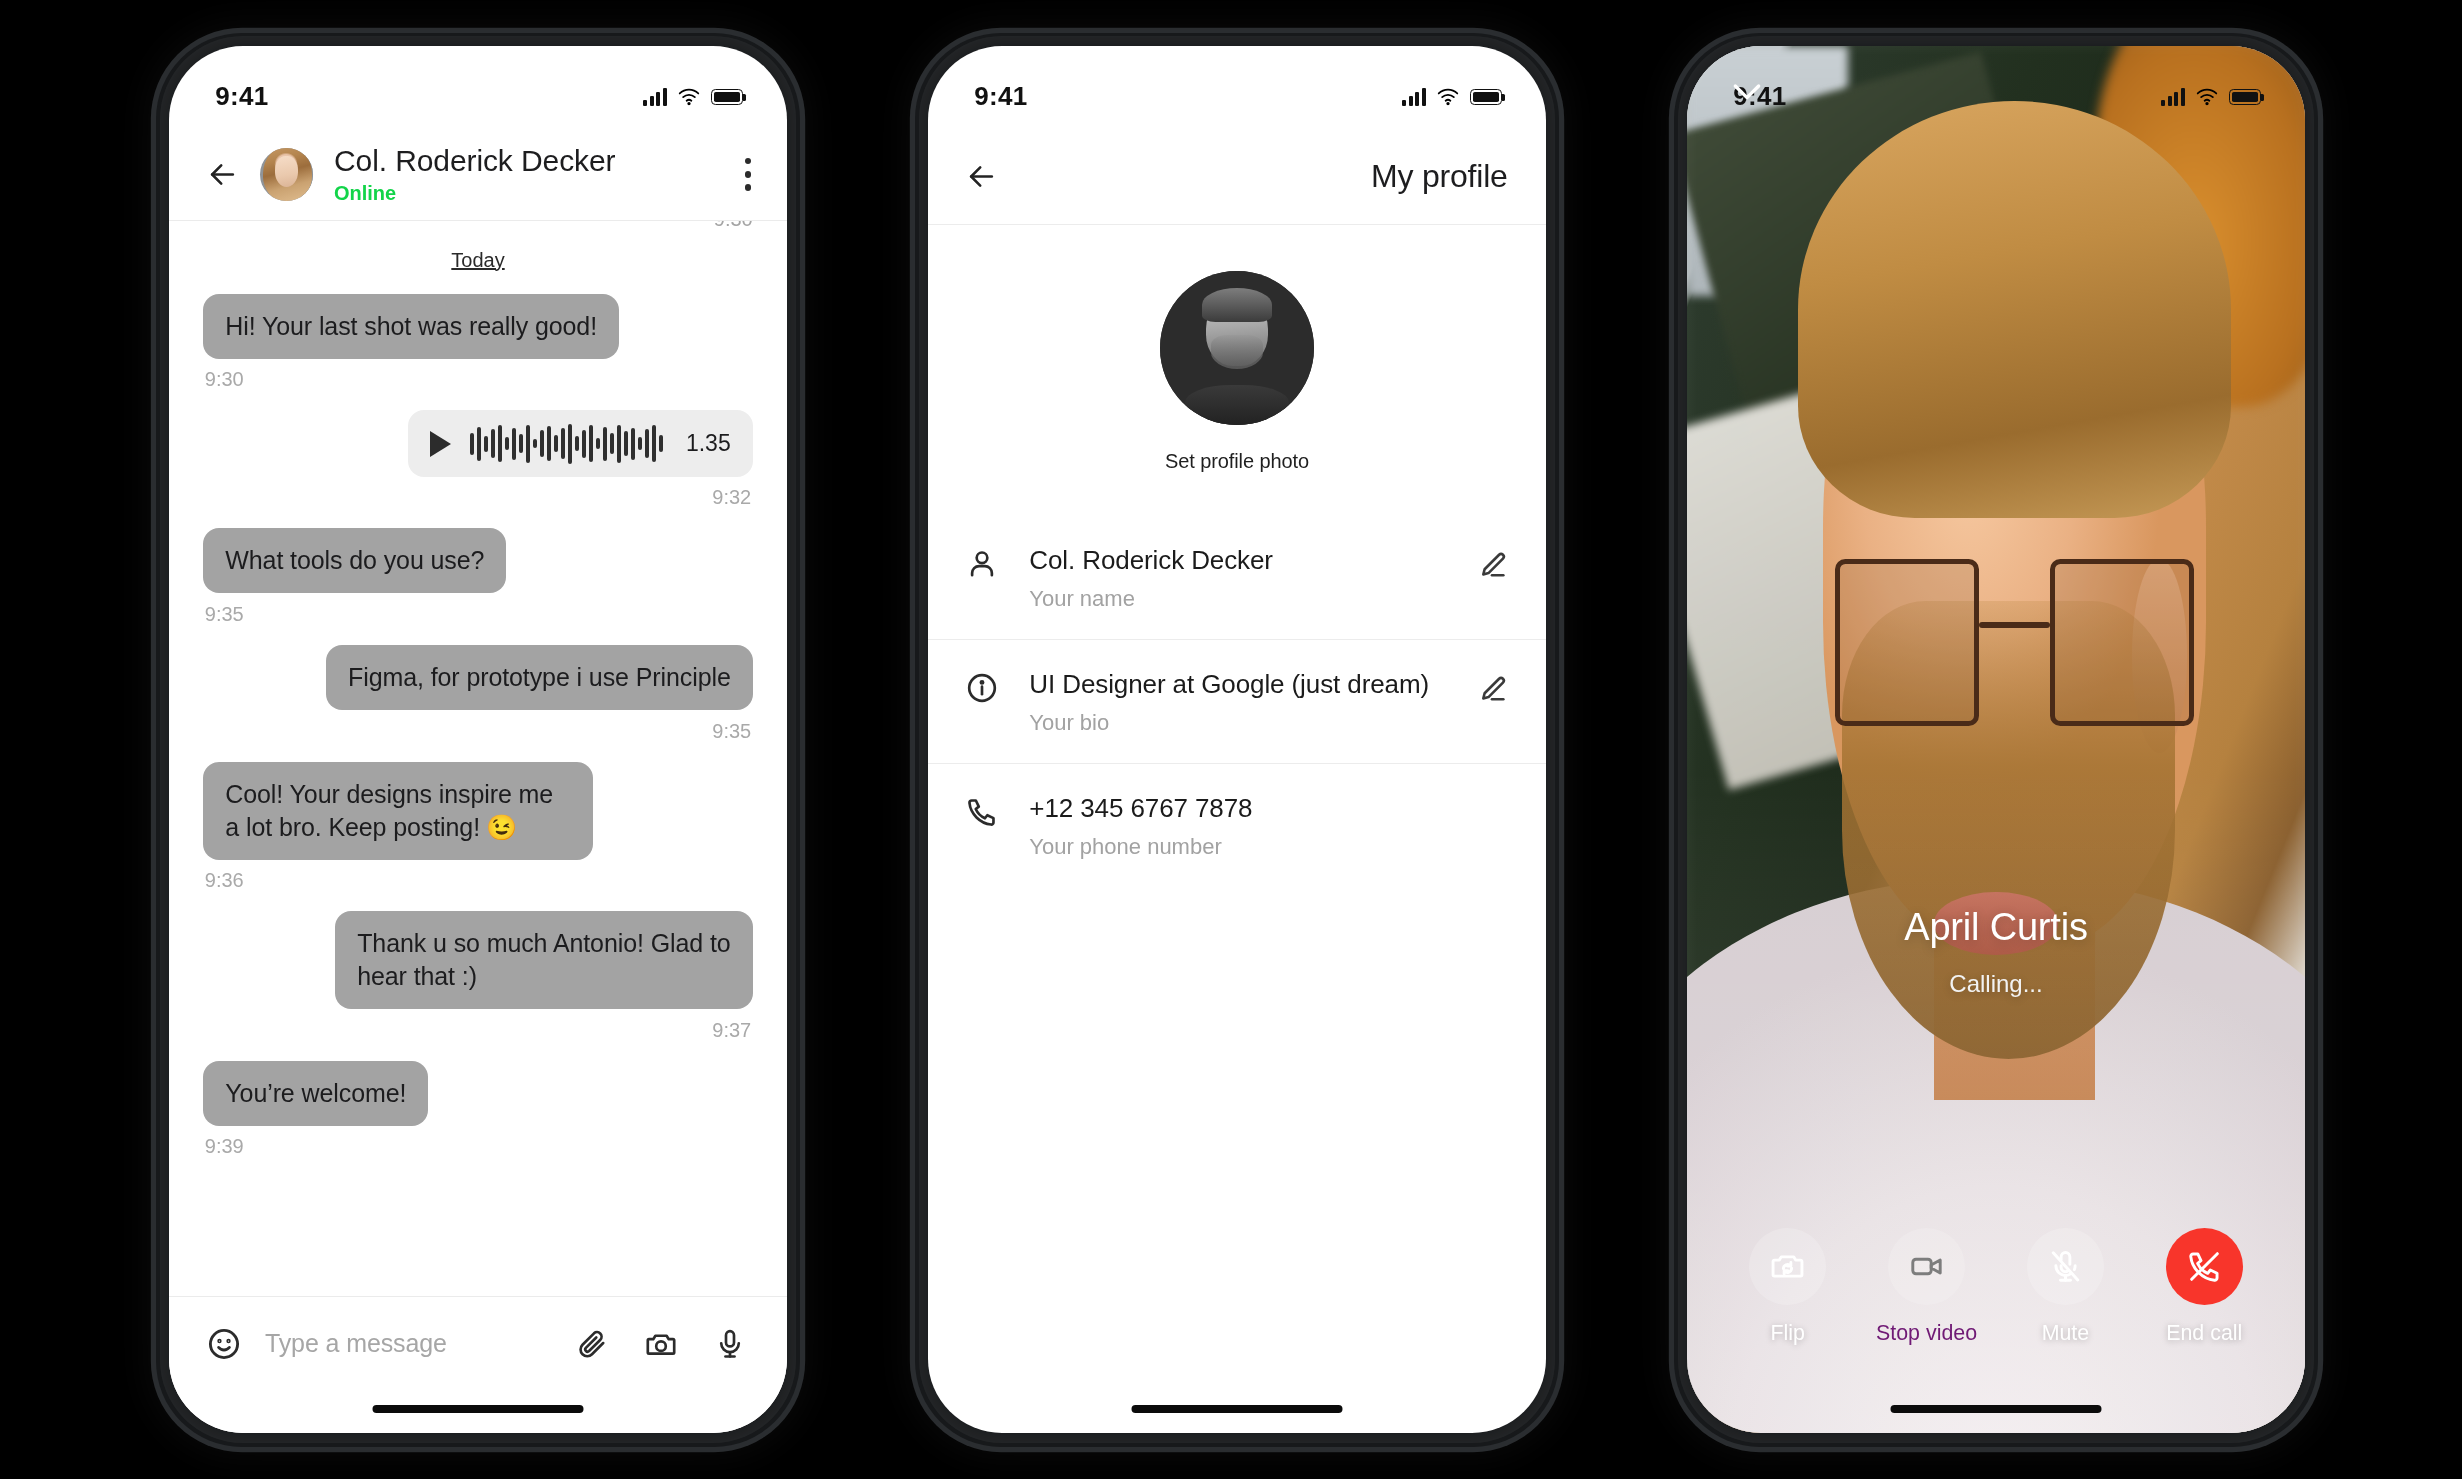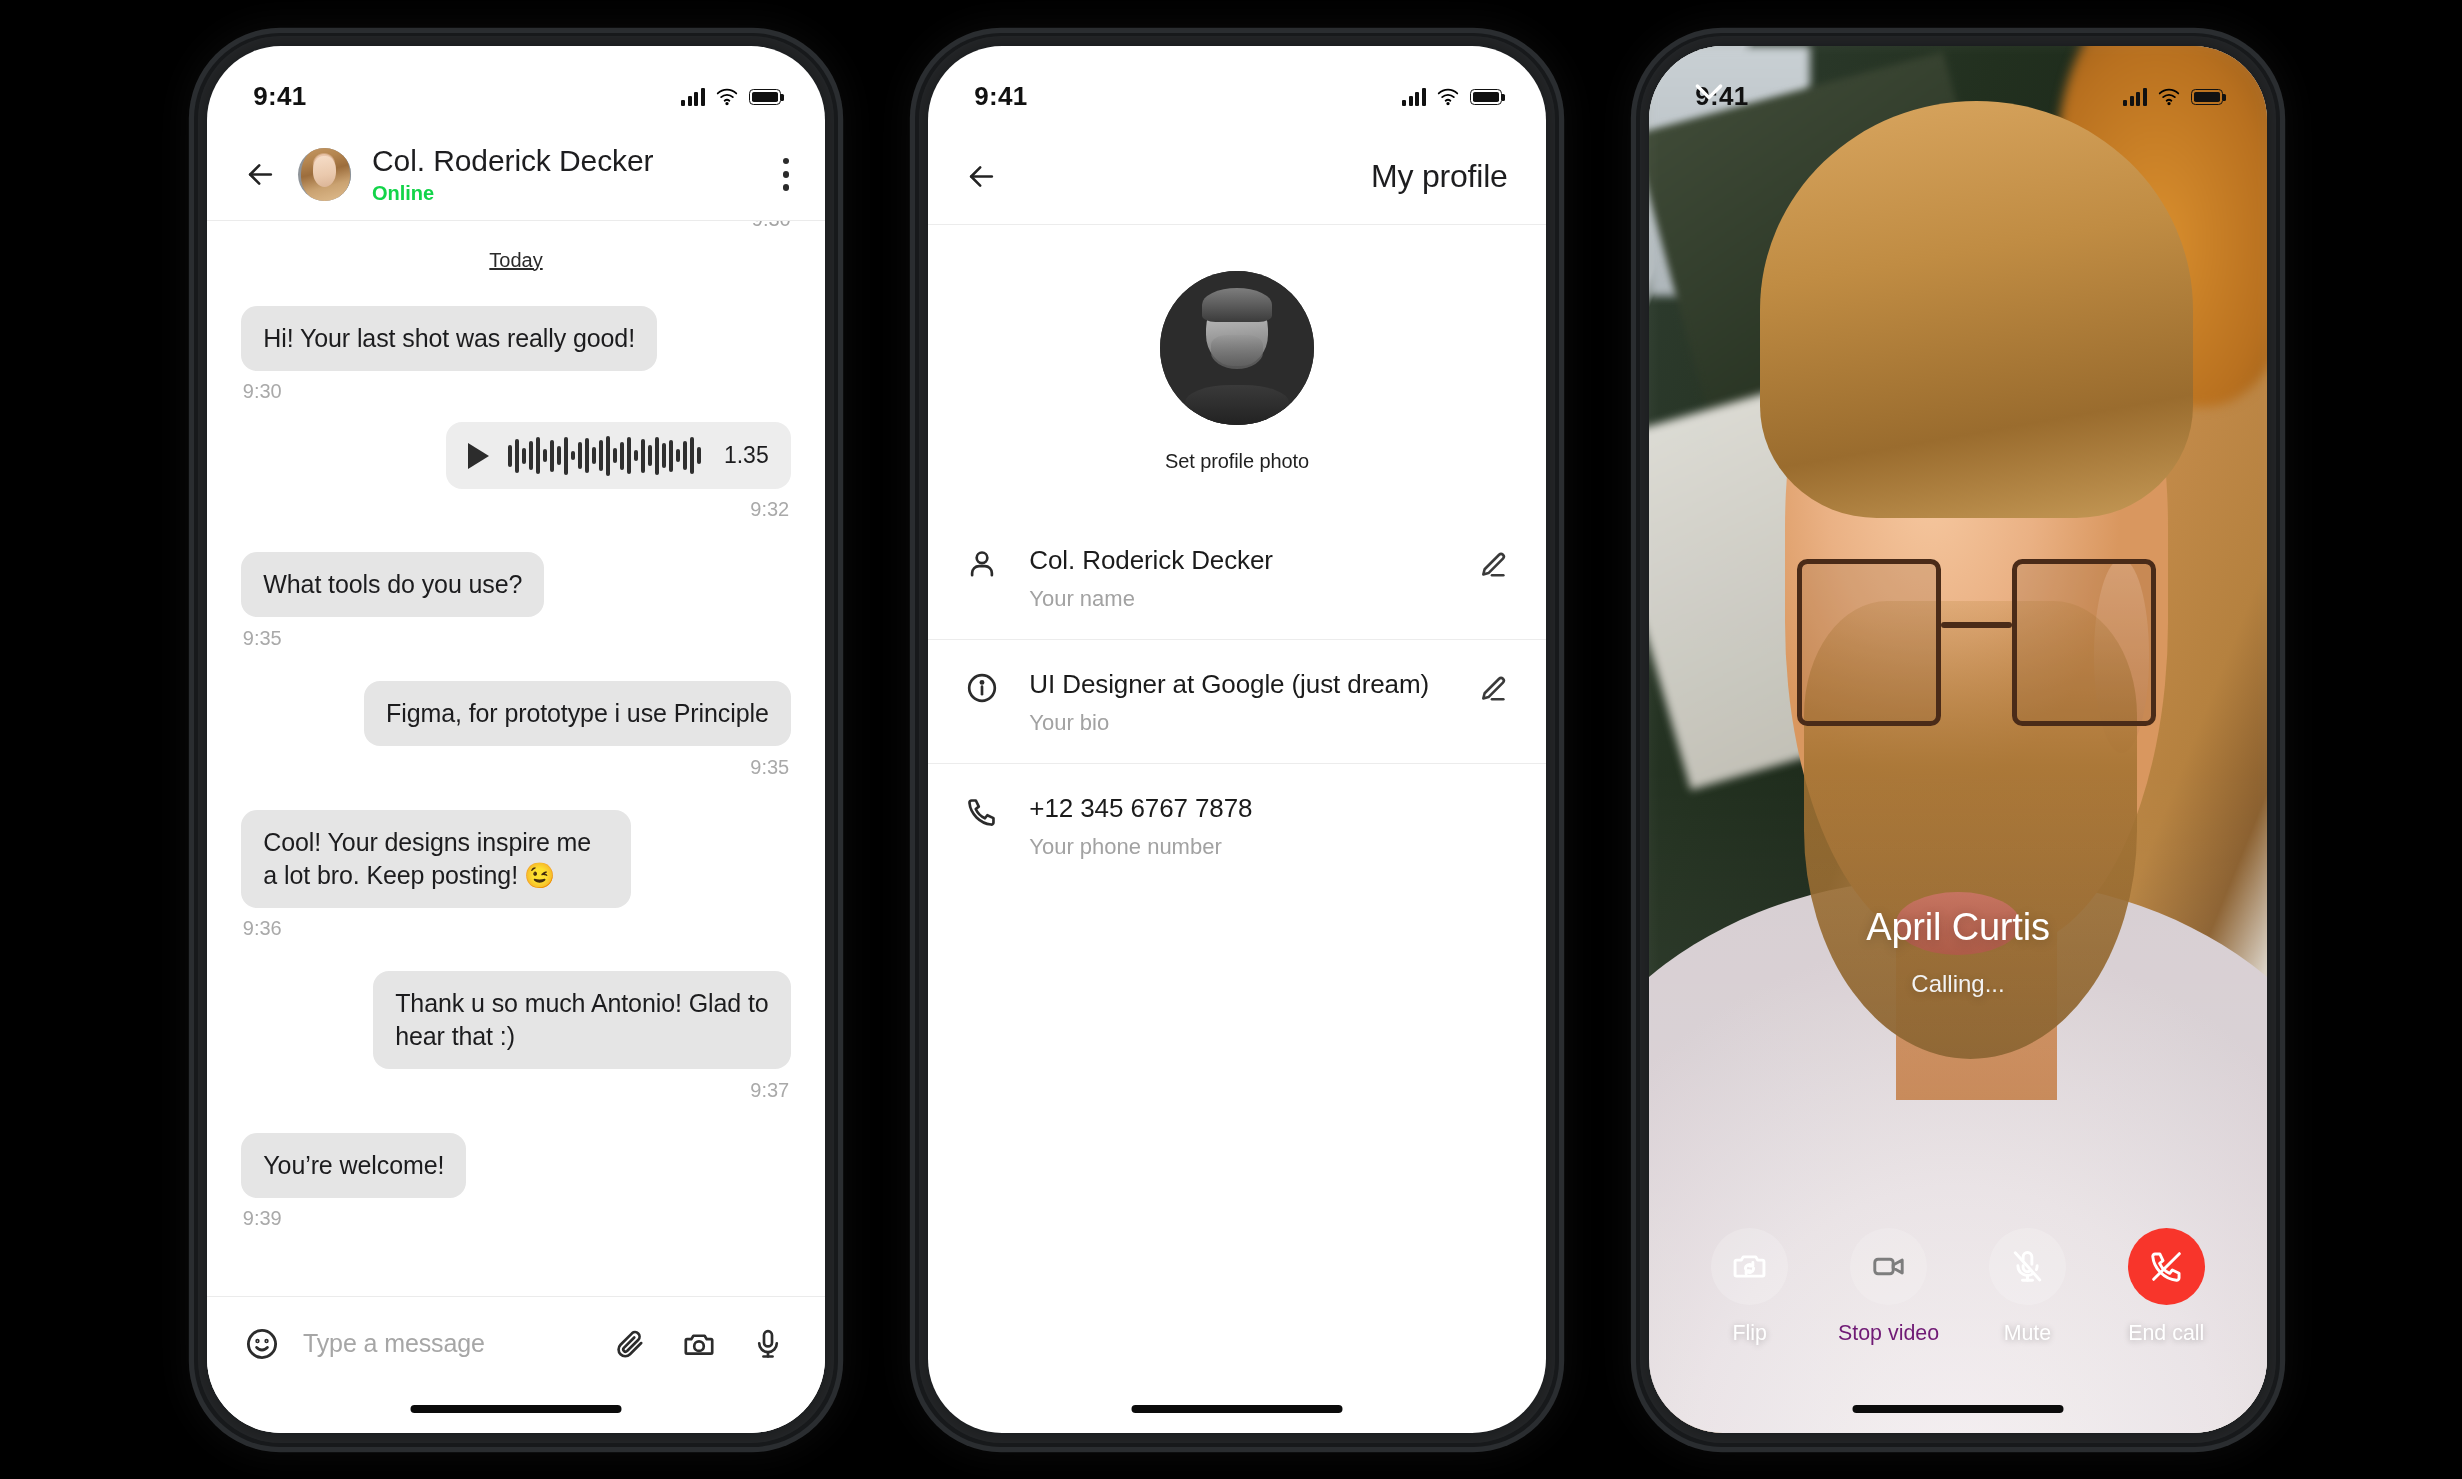--- a/index.html
+++ b/index.html
@@ -12,21 +12,21 @@
     overflow: hidden;
     position: relative;
   }
 
   .stage {
     position: absolute;
     inset: 0;
     display: flex;
     align-items: center;
     justify-content: center;
-    gap: 77px;
+    gap: 115px;
     padding-left: 12px;
   }
 
   
   .phone {
     position: relative;
     width: 644px;
     height: 1414px;
     border-radius: 86px;
     background: #17191b;
@@ -154,25 +154,24 @@
   }
   .day-divider {
     text-align:center; font-size:20px; color:#2a2a2a;
     margin: 17.7px 0 22px;
     text-decoration: underline;
   }
   .msg-row { display:flex; flex-direction:column; margin-bottom: 3px; }
   .msg-row.out { align-items:flex-end; }
   .msg-row.in  { align-items:flex-start; }
   .bubble {
-    background:#e5e5e5; border-radius: 16px;
+    background:#a3a3a3; border-radius: 16px;
     padding: 16px 22px; font-size: 25px; color:#1c1c1e;
     line-height: 1.32; max-width: 78%;
     letter-spacing: -0.1px;
-    margin-top: 12px;
   }
   .stamp { font-size:20px; color:#a9a9a9; margin: 9.6px 1.5px 16px; }
 
   .voice {
     display:flex; align-items:center; gap:19px;
     background:#ededed; border-radius:16px;
     padding: 13.3px 22px;
   }
   .play-tri {
     width:0;height:0;border-style:solid;

